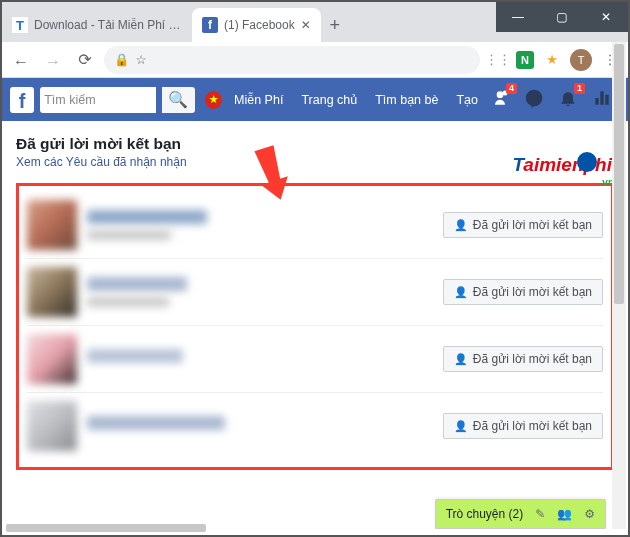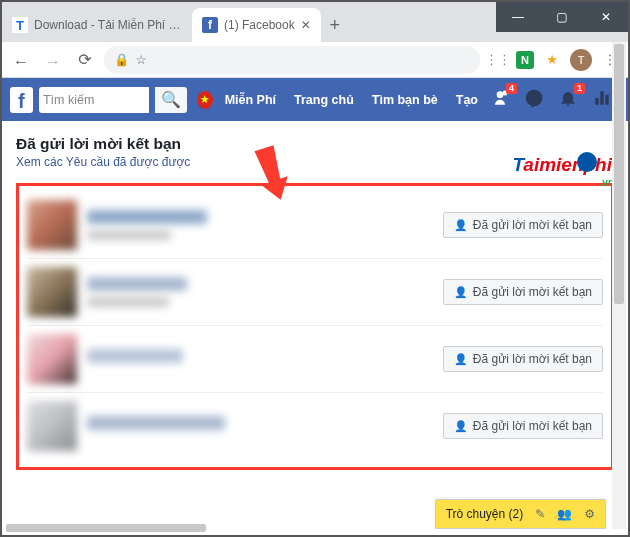--- a/index.html
+++ b/index.html
@@ -24,21 +24,21 @@
     .omnibox .lock { color: #5f6368; }
     .omnibox .url { flex: 1; white-space: nowrap; overflow: hidden; }
     .exticon { width: 24px; height: 24px; display: flex; align-items: center; justify-content: center; border-radius: 50%; font-size: 13px; }
 
     
     .fbhdr { height: 43px; background: #4267b2; display: flex; align-items: center; padding: 0 8px; gap: 6px; color: #fff; }
     .fblogo { width: 26px; height: 26px; background: #fff; color: #4267b2; font-weight: 900; font-size: 20px; display: flex; align-items: flex-end; justify-content: center; border-radius: 3px; padding-bottom: 0; font-family: Arial; }
     .search { height: 26px; background: #fff; border-radius: 3px 0 0 3px; display: flex; align-items: center; padding: 0 4px; width: 124px; color: #888; font-size: 12.5px; }
     .searchbtn { width: 36px; height: 26px; background: #f5f6f7; border-radius: 0 3px 3px 0; display: flex; align-items: center; justify-content: center; color: #555; }
     .flag { width: 18px; height: 18px; background: #da251d; border-radius: 50%; display: flex; align-items: center; justify-content: center; color: #ff0; font-size: 11px; margin-left: 4px; }
-    .fblink { font-size: 12.5px; font-weight: 700; padding: 0 6px; white-space: nowrap; }
+    .fblink { font-size: 12.5px; font-weight: 400; padding: 0 6px; white-space: nowrap; }
     .fbicons { margin-left: auto; display: flex; align-items: center; gap: 14px; padding-right: 8px; }
     .fbicon { position: relative; color: #2a3a5a; }
     .fbicon.active { color: #fff; }
     .badge { position: absolute; top: -5px; right: -7px; background: #fa3e3e; color: #fff; font-size: 9px; font-weight: bold; padding: 1px 3px; border-radius: 2px; line-height: 1; }
 
     
     .content { padding: 14px 14px 0 14px; position: relative; }
     .pg-title { font-size: 15.5px; font-weight: 600; color: #1d2129; }
     .pg-link { font-size: 12px; color: #385898; margin-top: 2px; }
 
@@ -53,21 +53,21 @@
 
     .arrow { position: absolute; left: 248px; top: 22px; }
 
     .watermark { position: absolute; right: 16px; top: 152px; font-family: Georgia, serif; font-size: 19px; font-style: italic; font-weight: bold; pointer-events: none; }
     .watermark .t { color: #0054a6; }
     .watermark .a { color: #e30613; }
     .watermark .vn { position: absolute; right: -2px; bottom: -12px; font-size: 10px; color: #2aa84a; font-style: normal; font-weight: bold; }
     .watermark .dot { position: absolute; right: 15px; top: -2px; width: 20px; height: 20px; background: #0054a6; border-radius: 50%; }
 
     
-    .chatdock { position: absolute; bottom: 6px; right: 22px; height: 30px; background: #fde047; border: 1px solid #ccc; border-radius: 2px 2px 0 0; display: flex; align-items: center; padding: 0 10px; gap: 12px; font-size: 12px; color: #1d2129; box-shadow: 0 -1px 3px rgba(0,0,0,.08); }
+    .chatdock { position: absolute; bottom: 6px; right: 22px; height: 30px; background: #bef264; border: 1px solid #ccc; border-radius: 2px 2px 0 0; display: flex; align-items: center; padding: 0 10px; gap: 12px; font-size: 12px; color: #1d2129; box-shadow: 0 -1px 3px rgba(0,0,0,.08); }
     .chaticon { color: #606770; }
 
     .vscroll { position: absolute; right: 2px; top: 40px; bottom: 6px; width: 14px; background: #f1f1f1; }
     .vscroll .thumb { position: absolute; left: 2px; right: 2px; top: 2px; height: 260px; background: #c7c7c7; border-radius: 2px; }
     .hscroll { position: absolute; left: 2px; right: 18px; bottom: 2px; height: 10px; }
     .hscroll .thumb { position: absolute; left: 2px; top: 1px; width: 200px; bottom: 1px; background: #c7c7c7; border-radius: 2px; }
   </style>
 </head>
 <body>
 
@@ -137,21 +137,21 @@
     <div class="fbicon">
       <svg width="20" height="20" viewBox="0 0 24 24" fill="currentColor">
           <path d="M4 20h4v-8H4zm6 0h4V4h-4zm6 0h4v-12h-4z"></path>
         </svg>
     </div>
   </div>
 </div>
 
 <div class="content">
   <div class="pg-title">Đã gửi lời mời kết bạn</div>
-  <div class="pg-link">Xem các Yêu cầu đã được được</div>
+  <div class="pg-link">Xem các Yêu cầu đã nhận nhận</div>
 
   <svg class="arrow" width="44" height="60">
     <polygon points="22,58 8,38 16,38 12,4 32,4 28,38 36,38" fill="#fc3a2e" transform="rotate(-18 22 30)"></polygon>
   </svg>
 
   <div class="listbox">
     <div id="list">
         <div class="item">
           <div class="avatar" style="background:linear-gradient(135deg,#d9a089,#b56b55,#6b4a3a)"></div>
           <div class="meta">

